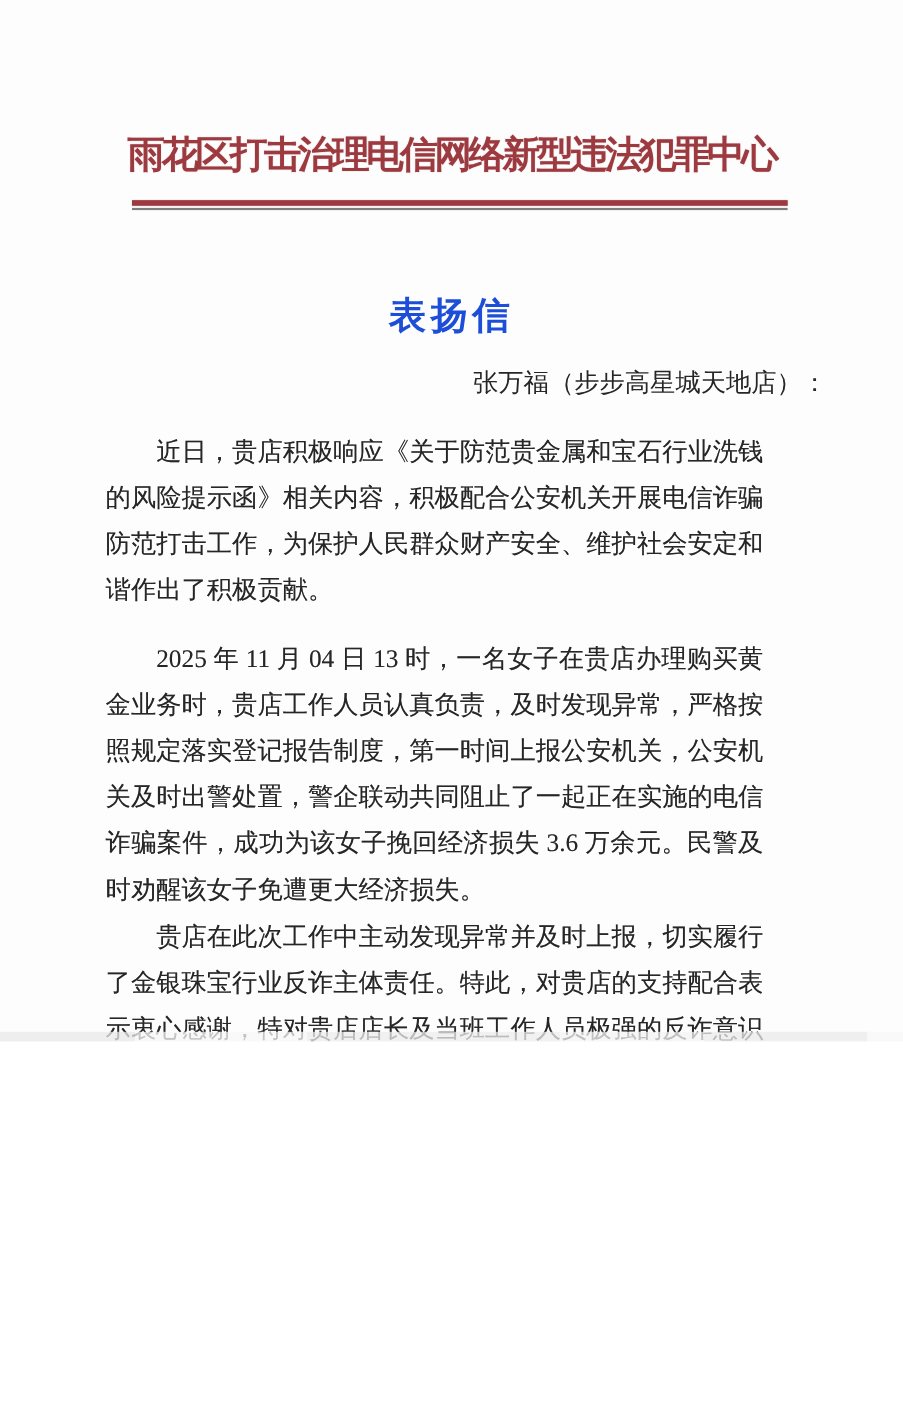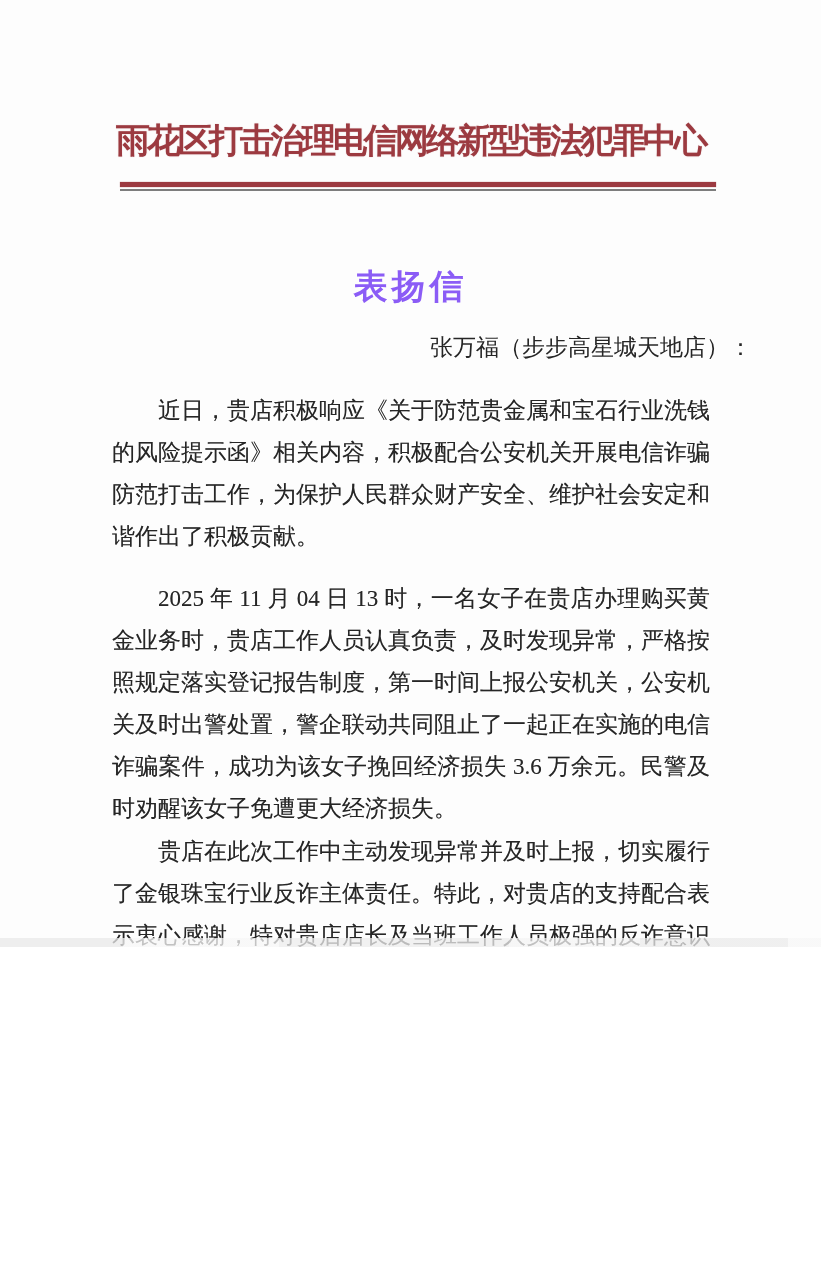--- a/index.html
+++ b/index.html
@@ -30,32 +30,32 @@
     position:absolute;top:182px;left:120px;width:596px;height:10px;
   }
   .rule-thick{height:5px;background:var(--accent);box-shadow:0 0 1px rgba(140,40,45,.6);}
   .rule-thin{height:2px;margin-top:2px;background:#7d7d7d;}
   .doc-title{
     position:absolute;top:264px;left:0;width:821px;
     margin:0;
     text-align:center;
     font-size:34px;font-weight:bold;
     letter-spacing:4px;
-    color:#8b5cf6;
+    color:#1d4ed8;
     white-space:nowrap;
   }
   .salutation{
     position:absolute;top:332px;left:112px;width:640px;
     margin:0;
     font-size:23px;line-height:32px;
     white-space:nowrap;
     text-align:right;
   }
   .para{
-    position:absolute;left:112px;width:598px;
+    position:absolute;left:96px;width:598px;
     margin:0;
     font-size:23px;line-height:42px;
     text-indent:2em;
     text-align:justify;
     text-justify:inter-ideograph;
     text-shadow:0 0 .5px rgba(0,0,0,.35);
   }
   .para-1{top:390px;}
   .para-2{top:578px;}
   .para-3{top:831px;}

